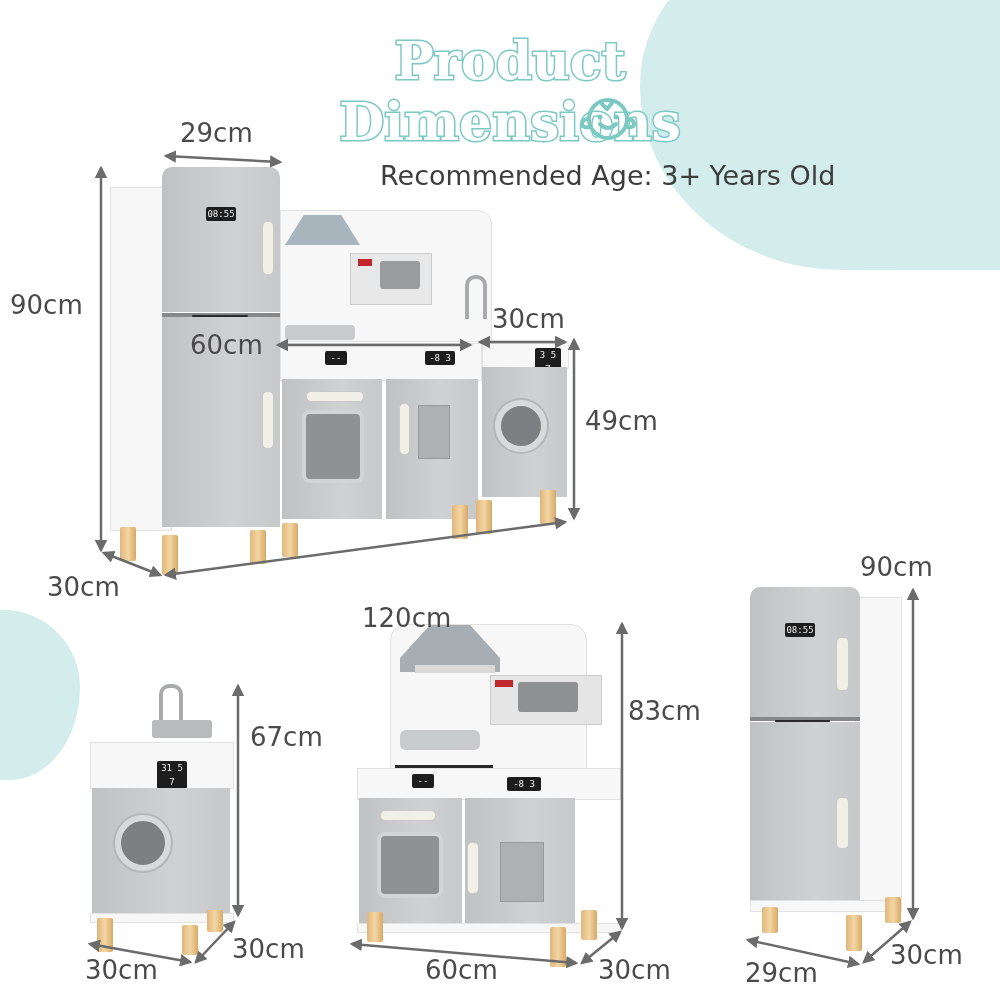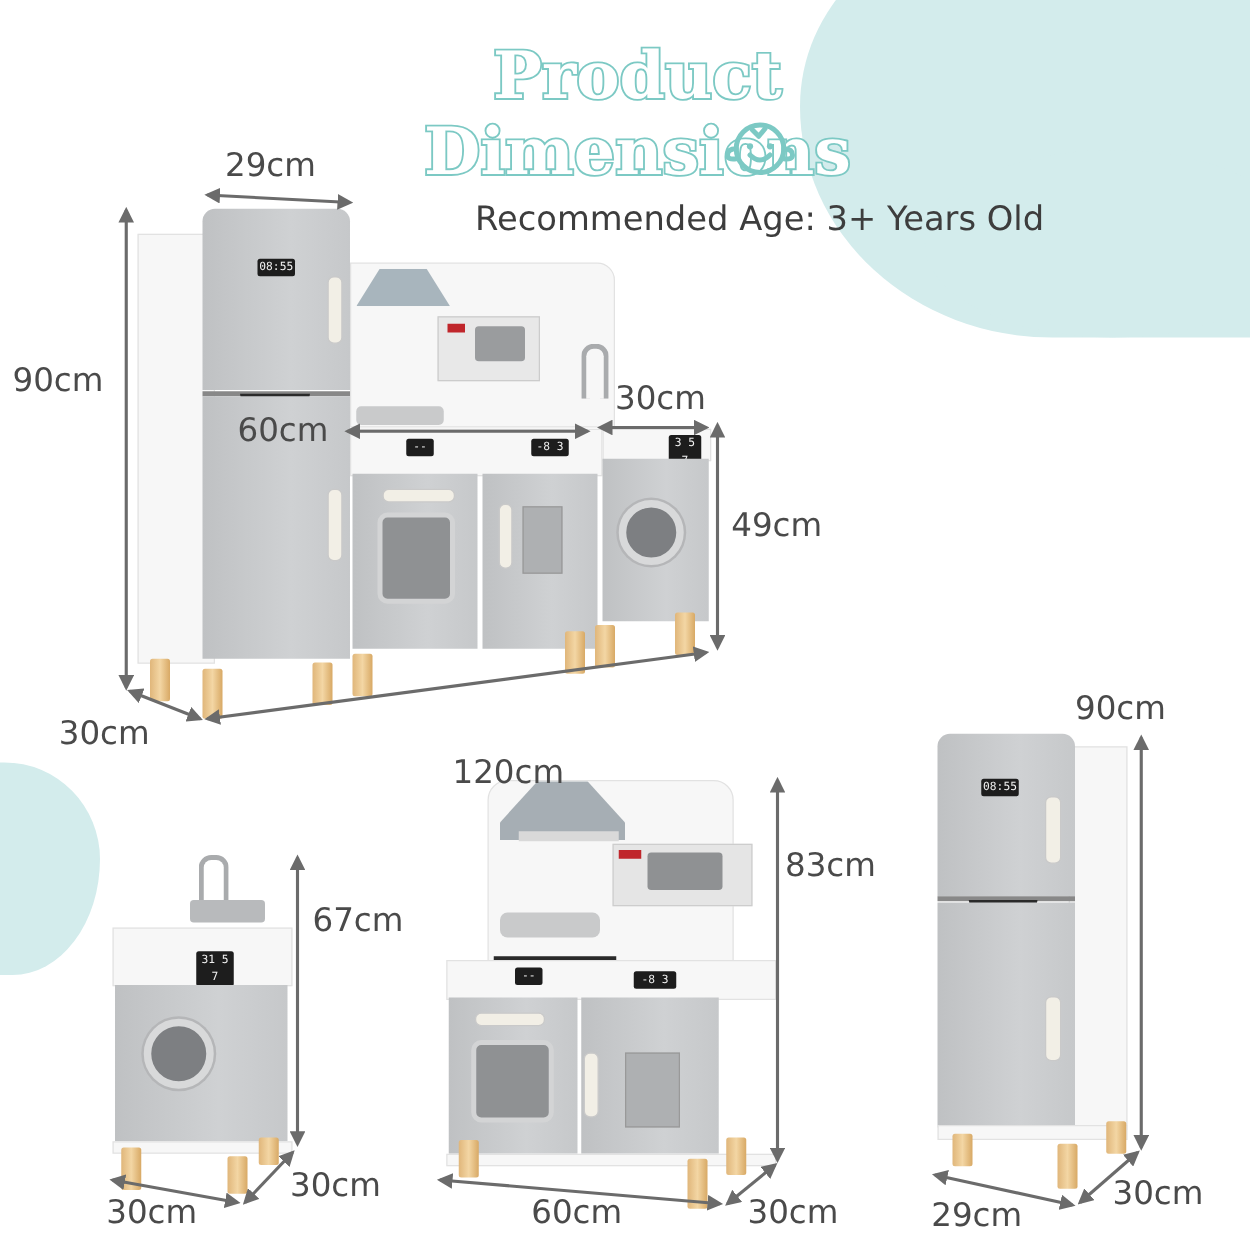--- a/index.html
+++ b/index.html
@@ -181,19 +181,19 @@
 <div class="dim" style="left:190px;top:330px;">60cm</div>
 <div class="dim" style="left:492px;top:304px;">30cm</div>
 <div class="dim" style="left:585px;top:406px;">49cm</div>
 <div class="dim" style="left:47px;top:572px;">30cm</div>
 <div class="dim" style="left:362px;top:563px;margin-top:40px;">120cm</div>
 
 <div class="dim" style="left:250px;top:722px;">67cm</div>
 <div class="dim" style="left:85px;top:955px;">30cm</div>
 <div class="dim" style="left:232px;top:934px;">30cm</div>
 
-<div class="dim" style="left:628px;top:678px;">83cm</div>
+<div class="dim" style="left:628px;top:696px;">83cm</div>
 <div class="dim" style="left:425px;top:955px;">60cm</div>
 <div class="dim" style="left:598px;top:955px;">30cm</div>
 
 <div class="dim" style="left:860px;top:552px;">90cm</div>
 <div class="dim" style="left:745px;top:958px;">29cm</div>
 <div class="dim" style="left:890px;top:940px;">30cm</div>
 
 </body></html>

